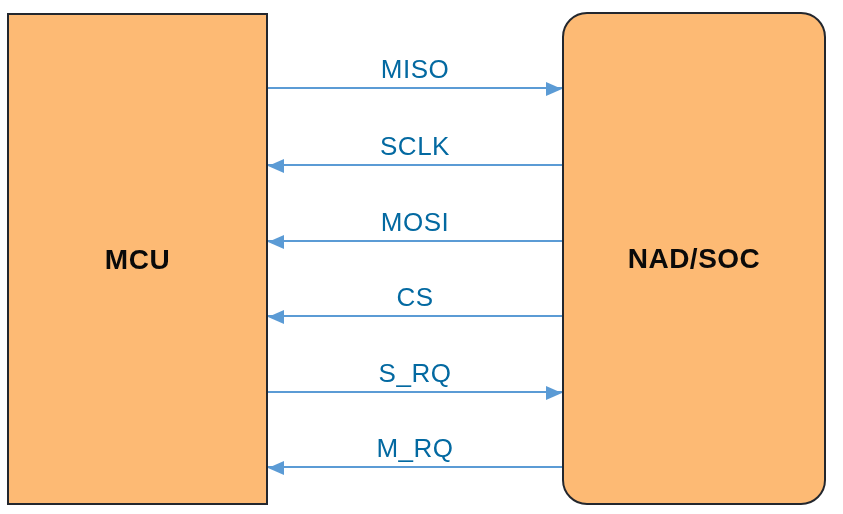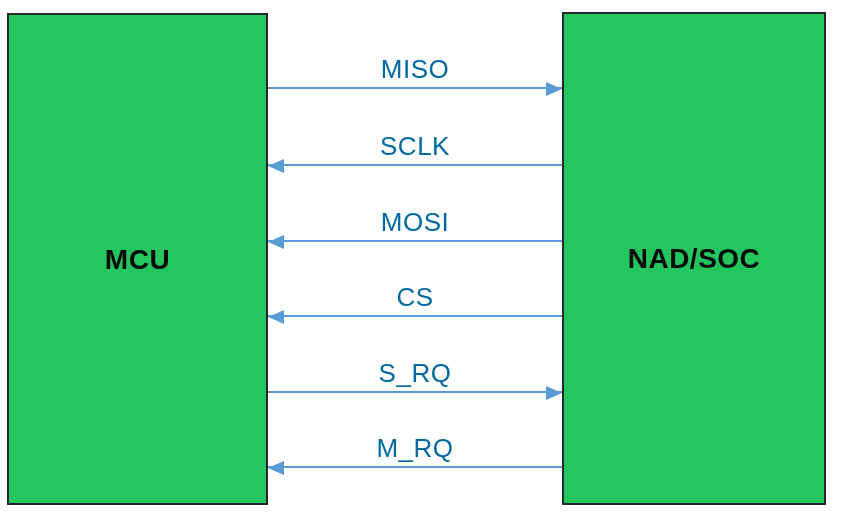--- a/index.html
+++ b/index.html
@@ -10,40 +10,41 @@
   }
   .canvas {
     position: relative;
     width: 843px;
     height: 514px;
     background: #ffffff;
     overflow: hidden;
   }
   .node {
     position: absolute;
-    background: #22c55e;
+    background: #fdba74;
     border: 2px solid #23272e;
     box-sizing: border-box;
     display: flex;
     flex-direction: column;
     align-items: center;
     justify-content: center;
     text-align: center;
   }
   .node-mcu {
     left: 7px;
     top: 13px;
     width: 261px;
     height: 492px;
   }
   .node-nad {
     left: 562px;
     top: 12px;
     width: 264px;
     height: 493px;
+    border-radius: 25px;
   }
   .node-label {
     color: #0a0a0a;
     font-weight: bold;
     font-size: 28px;
     line-height: 37px;
     letter-spacing: 0.5px;
   }
   
   .signal {

